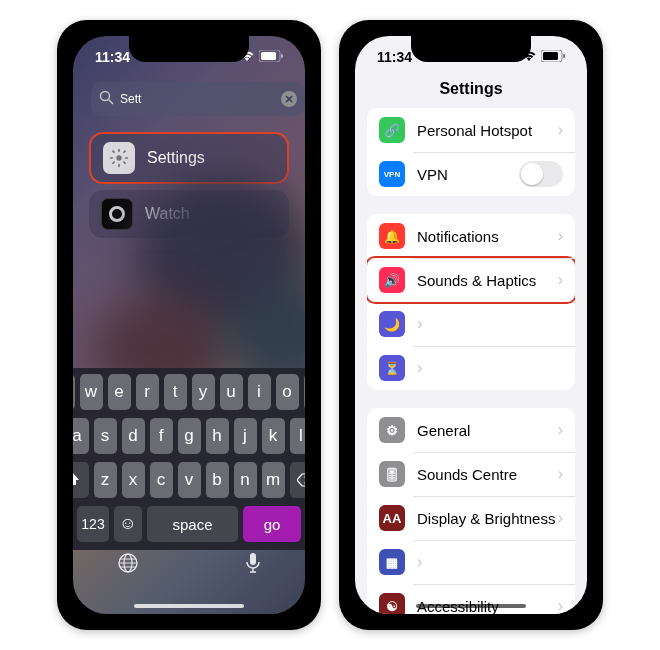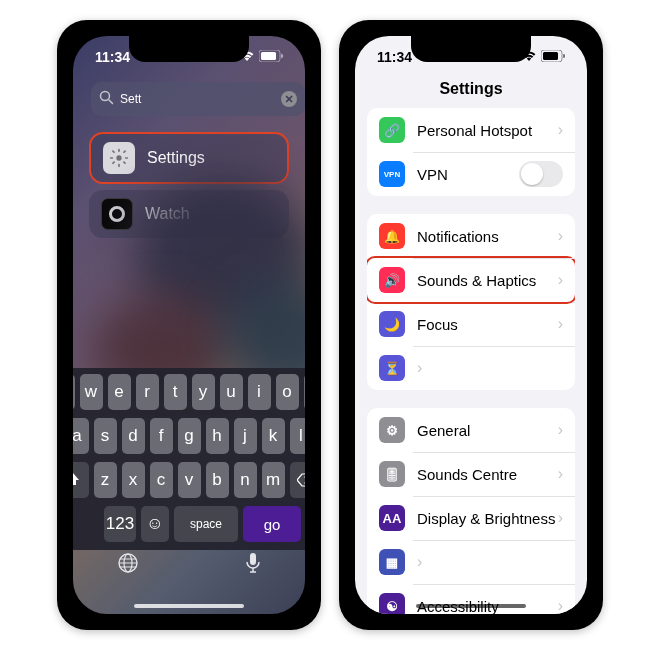--- a/index.html
+++ b/index.html
@@ -61,41 +61,41 @@
 
   
   .kb { position:absolute; left:0; right:0; bottom:64px; padding:6px 4px 8px;
     background: rgba(34,34,44,.92); display:flex; flex-direction:column; gap:8px; }
   .kb-row { display:flex; gap:5px; justify-content:center; }
   .key { background:#6b6b74; color:#fff; border-radius:5px; height:36px;
     display:flex; align-items:center; justify-content:center; font-size:17px;
     flex:0 0 23px; }
   .key.dark { background:#45454d; }
   .key.shift, .key.back { flex:0 0 32px; font-size:15px; }
-  .key.num { flex:0 0 32px; font-size:17px;margin-left:27px;}
+  .key.num { flex:0 0 32px; font-size:14px;}
   .key.emoji { flex:0 0 28px; background:#45454d; }
-  .key.space { flex:1; font-size:12px; }
-  .key.go { background:#4c1d95; flex:0 0 58px; font-size:15px; }
+  .key.space { flex:1; font-size:15px; }
+  .key.go { background:#a21caf; flex:0 0 58px; font-size:15px; }
 
   
   .right .screen { background:#f2f2f7; color:#000; }
   .settings-title { text-align:center; font-size:16px; font-weight:600; padding:4px 0 10px; }
   .list { overflow-y:auto; height:calc(100% - 70px); }
   .group { background:#fff; border-radius:10px; margin:0 12px 18px; overflow:hidden; }
   .cell { display:flex; align-items:center; padding:9px 12px; position:relative; }
   .cell + .cell::before { content:""; position:absolute; left:46px; right:0; top:0; height:1px; background:#e2e2e6; }
   .cell.highlight { border:2px solid #d9321e; border-radius:10px; margin:-2px; z-index:2; }
   .ic { width:26px; height:26px; border-radius:6px; display:flex; align-items:center; justify-content:center; margin-right:12px; color:#fff; font-size:13px; font-weight:700; flex:0 0 26px; }
   .cell-label { flex:1; font-size:15px; }
   .chev { color:#c7c7cc; font-size:16px; }
   .switch { width:44px; height:26px; background:#e9e9eb; border-radius:14px; position:relative; }
   .switch::after { content:""; position:absolute; left:2px; top:2px; width:22px; height:22px; background:#fff; border-radius:50%; box-shadow:0 1px 2px rgba(0,0,0,.25); }
 
   
-  .bg-green{background:#34c759}.bg-blue{background:#4c1d95}.bg-vpn{background:#0a7dff}
+  .bg-green{background:#34c759}.bg-blue{background:#7f1d1d}.bg-vpn{background:#0a7dff}
   .bg-red{background:#ff3b30}.bg-pink{background:#ff2d55}.bg-violet{background:#5856d6}
   .bg-grey{background:#8e8e93}.bg-indigo{background:#3f51b5}
 </style>
 </head>
 <body>
 
 <div class="row">
 
   <div class="phone left">
     <div class="screen">
@@ -291,21 +291,20 @@
               <span class="cell-label">Notifications</span>
               <span class="chev">›</span>
             </div>
             <div class="cell highlight">
               <span class="ic bg-pink">🔊</span>
               <span class="cell-label">Sounds &amp; Haptics</span>
               <span class="chev">›</span>
             </div>
             <div class="cell">
               <span class="ic bg-violet">🌙</span>
-              <span class="cell-label">Focus</span>
               <span class="chev">›</span>
             </div>
             <div class="cell">
               <span class="ic bg-violet">⏳</span>
               <span class="chev">›</span>
             </div>
           </div>
           <div class="group">
             <div class="cell">
               <span class="ic bg-grey">⚙</span>

